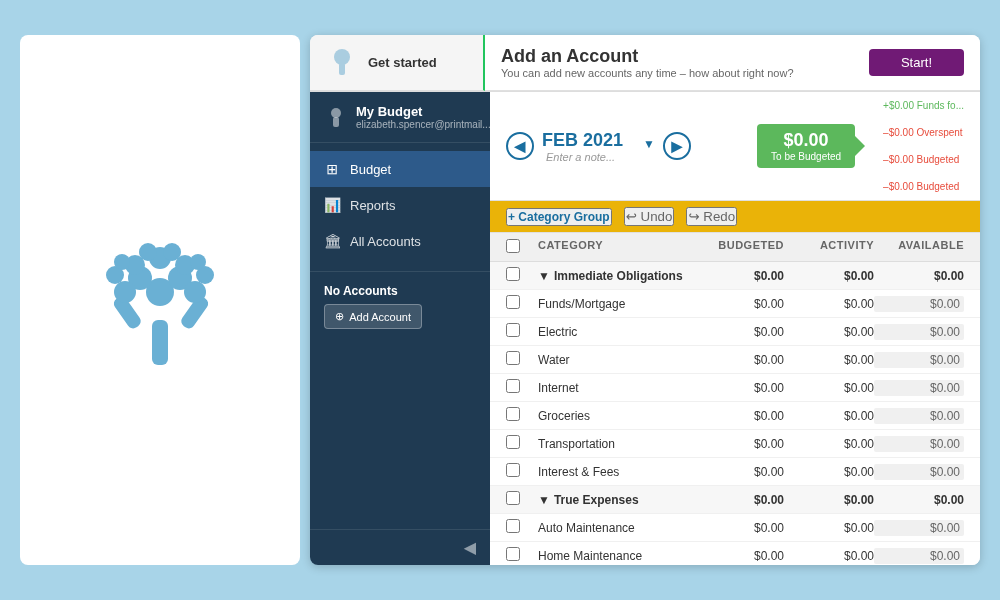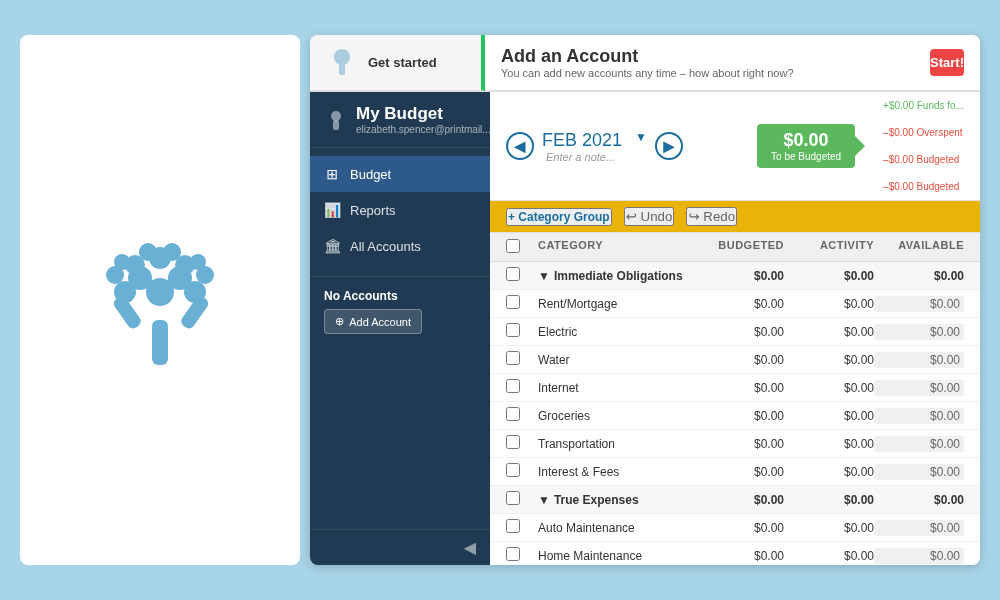--- a/index.html
+++ b/index.html
@@ -101,27 +101,27 @@
       font-size: 18px;
       color: #333;
     }
 
     .add-account-banner .banner-subtitle {
       font-size: 11px;
       color: #666;
     }
 
     .start-button {
-      background: #ef4444;
+      background: #701a75;
       color: white;
       border: none;
-      padding: 6px 0;
+      padding: 6px 32px;
       border-radius: 4px;
       font-size: 13px;
-      font-weight: 700;
+      font-weight: 400;
       cursor: pointer;
       white-space: nowrap;
     }
 
     
     .content-area {
       display: flex;
       flex: 1;
       overflow: hidden;
     }
@@ -150,21 +150,21 @@
     }
 
     .budget-icon {
       width: 24px;
       height: 24px;
       opacity: 0.8;
     }
 
     .budget-name {
       color: white;
-      font-size: 17px;
+      font-size: 13px;
       font-weight: 600;
     }
 
     .budget-email {
       color: rgba(255,255,255,0.6);
       font-size: 10px;
     }
 
     .dropdown-arrow {
       color: rgba(255,255,255,0.6);
@@ -277,25 +277,25 @@
       display: flex;
       align-items: center;
       justify-content: center;
       cursor: pointer;
       font-size: 14px;
       font-weight: bold;
     }
 
     .month-label {
       font-size: 18px;
-      font-weight: 400;
+      font-weight: 700;
       color: #1a6e9f;
       display: flex;
-      align-items: flex-start;
-      gap: 13px;
+      align-items: flex-end;
+      gap: 20px;
     }
 
     .month-dropdown {
       font-size: 12px;
       color: #1a6e9f;
       cursor: pointer;
     }
 
     .note-input {
       font-size: 11px;
@@ -488,21 +488,21 @@
       <circle cx="92" cy="32" r="9" fill="#6ab0d4"></circle>
       <circle cx="42" cy="42" r="8" fill="#6ab0d4"></circle>
       <circle cx="118" cy="42" r="8" fill="#6ab0d4"></circle>
     </svg>
   </div>
 
   <div class="right-panel">
 
     <div style="display:flex; background:#f5f5f5; border-bottom:1px solid #ddd;">
 
-      <div class="top-bar" style="flex:0 0 175px; border-right:4px solid #22c55e;">
+      <div class="top-bar" style="flex:0 0 175px; border-right:2px solid #22c55e;">
         <svg class="get-started-icon" viewBox="0 0 32 32">
           <circle cx="16" cy="10" r="8" fill="#aacde0"></circle>
           <rect x="13" y="16" width="6" height="12" rx="2" fill="#aacde0"></rect>
         </svg>
         <div class="get-started-text">
           <div class="title">Get started</div>
         </div>
       </div>
 
       <div class="add-account-banner" style="flex:1;">
@@ -615,21 +615,21 @@
           <div class="table-row category-group">
             <div><input type="checkbox" class="row-checkbox" style=""></div>
             <div class="group-name"><span>▼</span> Immediate Obligations</div>
             <div class="amount">$0.00</div>
             <div class="amount">$0.00</div>
             <div class="amount">$0.00</div>
           </div>
 
           <div class="table-row">
             <div><input type="checkbox" class="row-checkbox" style=""></div>
-            <div class="category-name">Rent/Mortgage</div>
+            <div class="category-name">Funds/Mortgage</div>
             <div class="amount">$0.00</div>
             <div class="amount">$0.00</div>
             <div class="amount available-zero">$0.00</div>
           </div>
 
           <div class="table-row">
             <div><input type="checkbox" class="row-checkbox" style=""></div>
             <div class="category-name">Electric</div>
             <div class="amount">$0.00</div>
             <div class="amount">$0.00</div>

